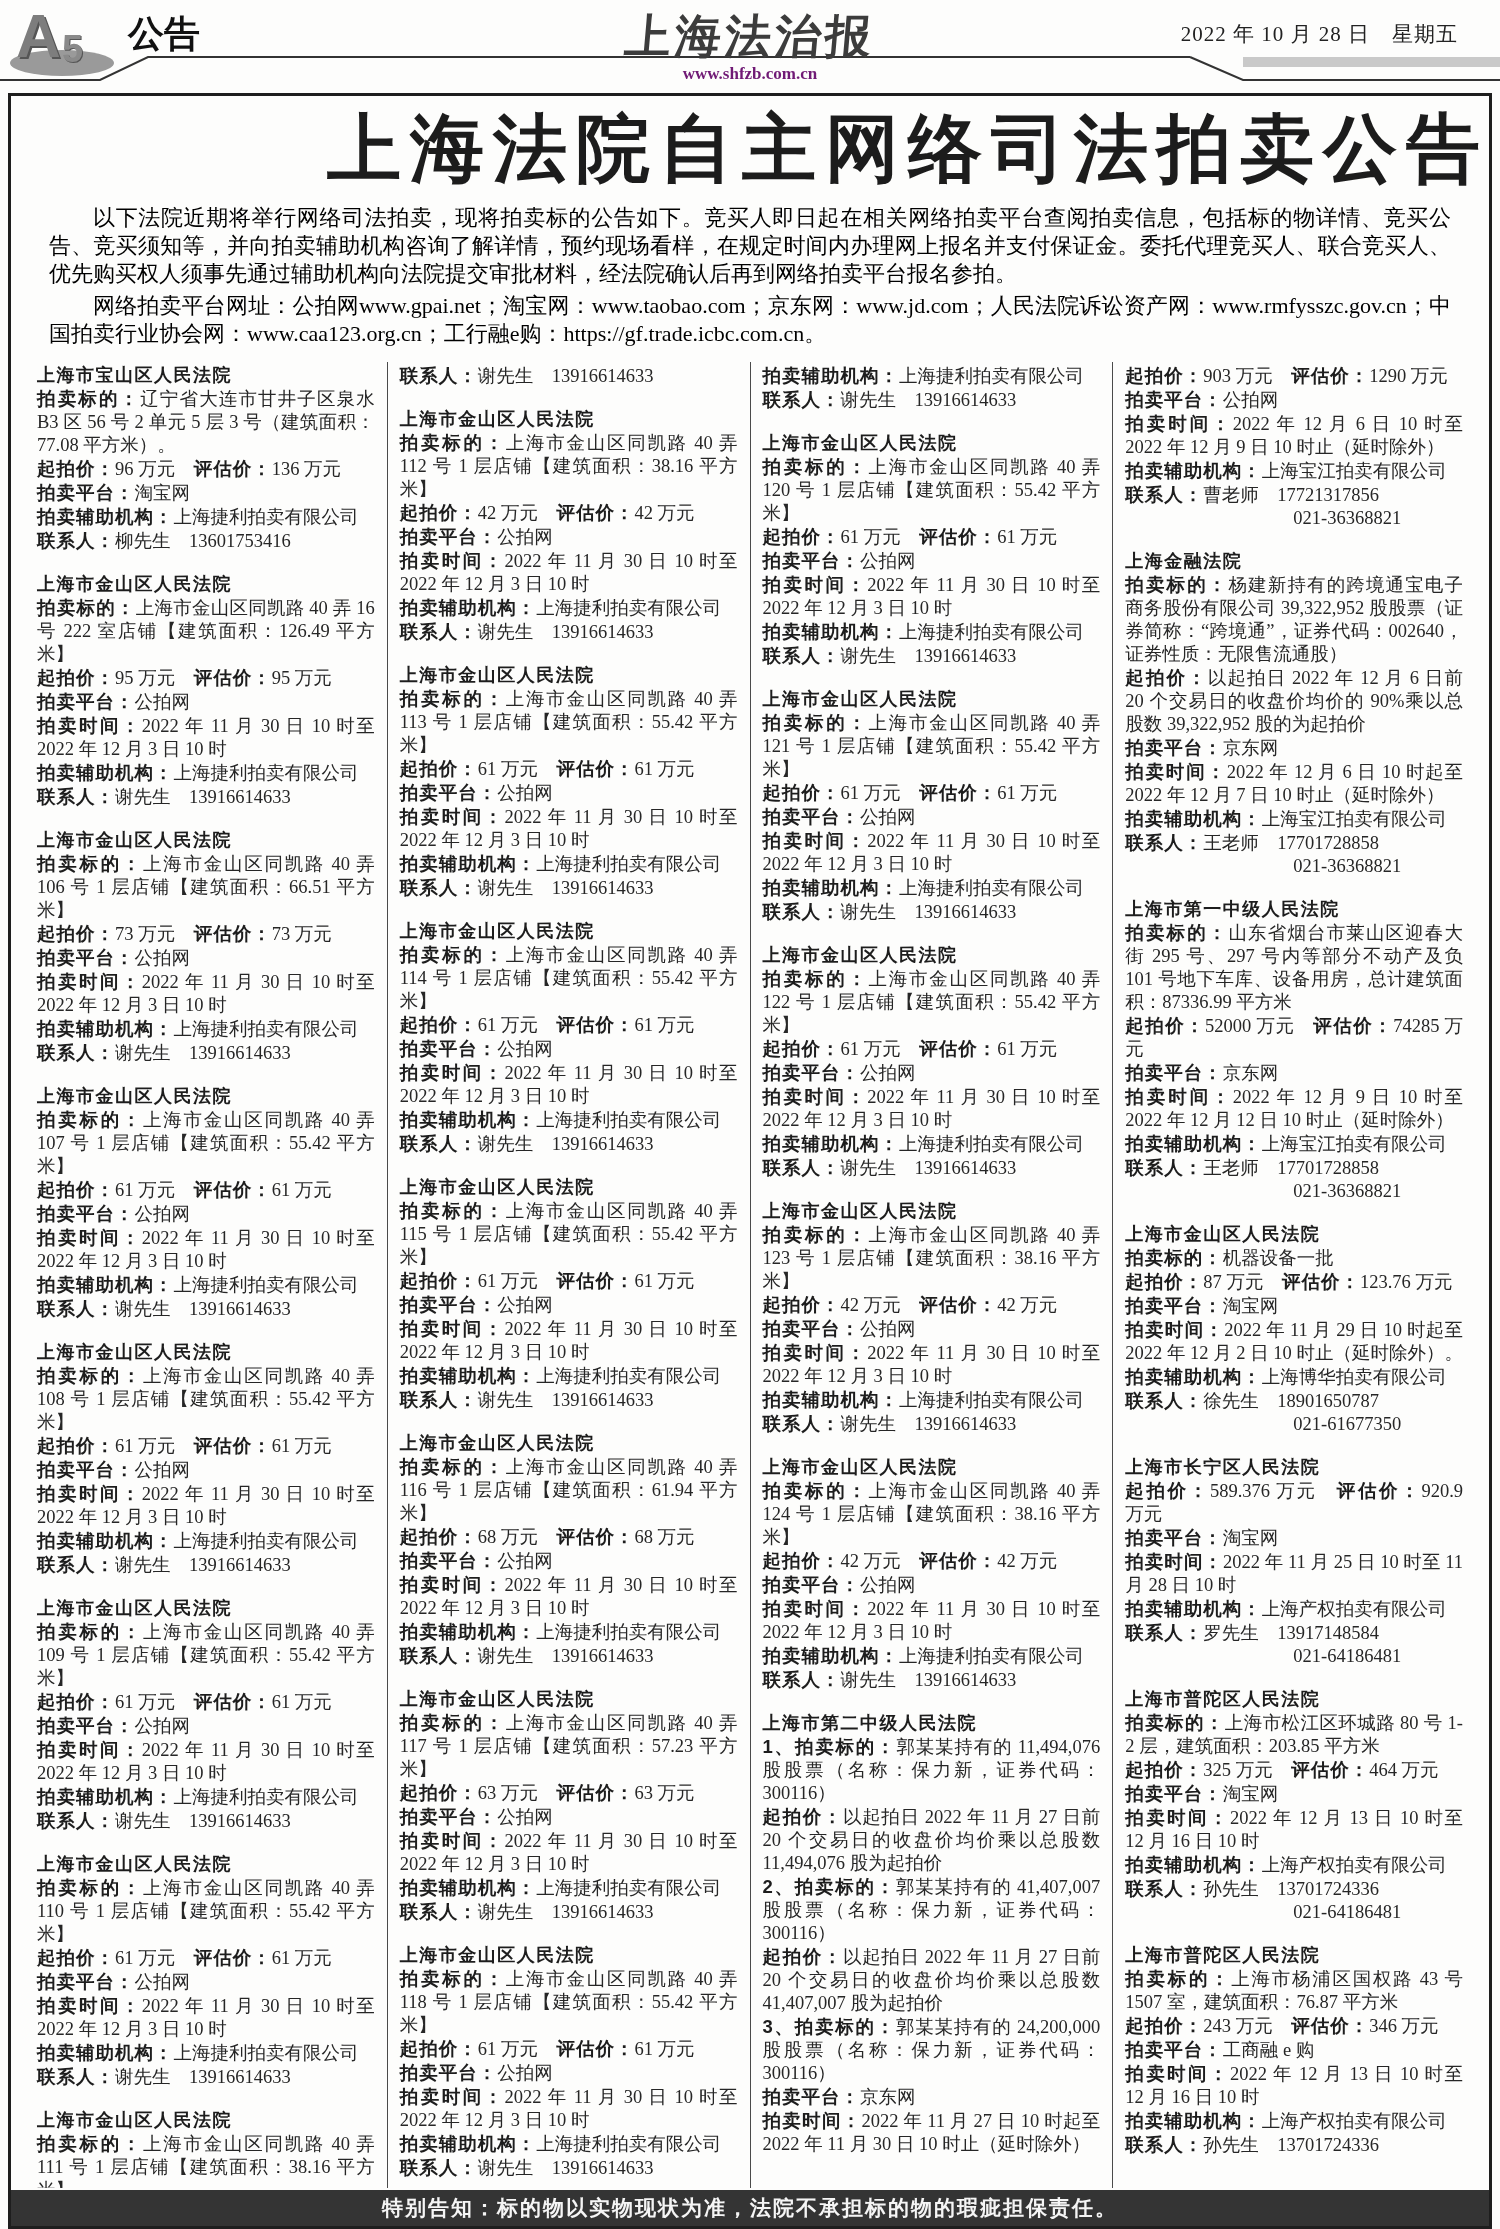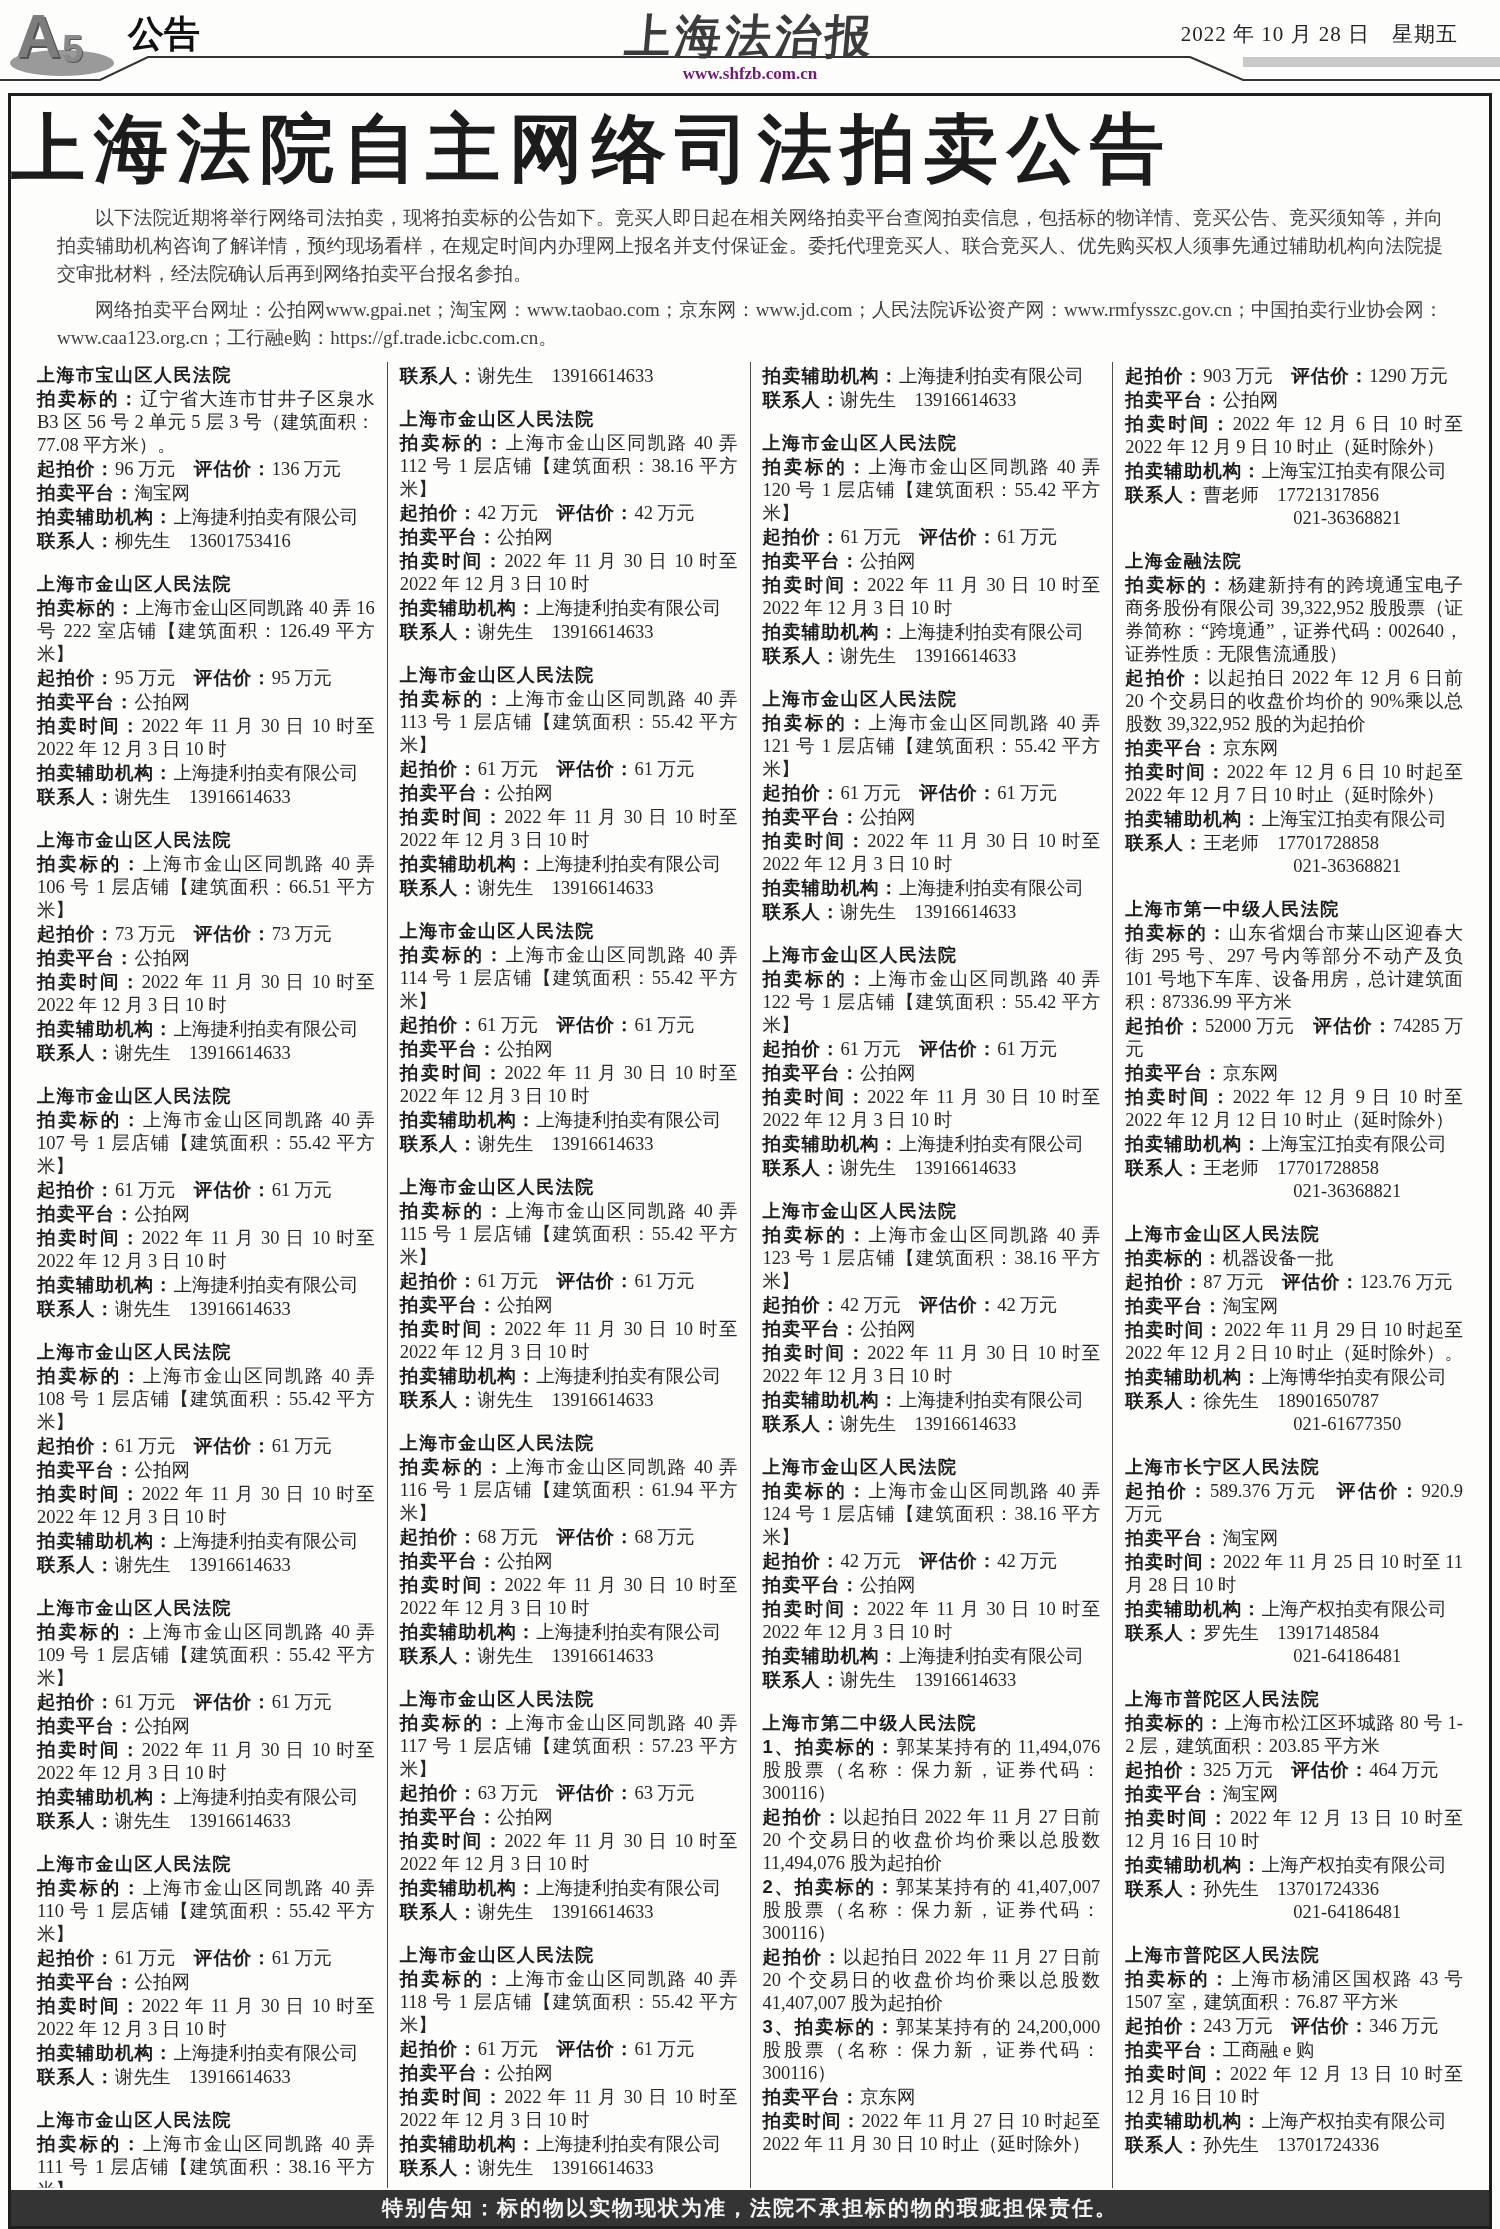--- a/index.html
+++ b/index.html
@@ -15,24 +15,24 @@
   .badge .n5{position:absolute;left:52px;top:22px;font-family:"Liberation Sans",sans-serif;font-weight:900;
             font-size:38px;color:#8a8a8a;text-shadow:1px 1px 0 #555;}
   .section-label{position:absolute;left:128px;top:10px;font-family:"Liberation Sans",sans-serif;
             font-weight:900;font-size:36px;color:#111;}
   .masthead{position:absolute;left:0;right:0;top:6px;text-align:center;font-weight:900;font-size:46px;
             color:#3c3c3c;letter-spacing:4px;transform:skewX(-5deg);}
   .site{position:absolute;left:0;right:0;top:64px;text-align:center;font-size:17px;font-weight:700;color:#701a75;}
   .dateline{position:absolute;right:42px;top:20px;font-size:21px;color:#222;letter-spacing:1px;}
   
   .main{position:absolute;left:8px;right:8px;top:93px;bottom:0;border:3px solid #1e1e1e;background:#fdfdfc;}
-  .big-title{margin:14px 12px 0 0;text-align:left;font-family:"Liberation Sans",sans-serif;font-weight:900;
+  .big-title{margin:14px 0 0 0;text-align:right;font-family:"Liberation Sans",sans-serif;font-weight:900;
              font-size:74px;letter-spacing:9px;color:#1c1c1c;line-height:1.05;}
   .intro{margin:16px 0 0 0;padding:0 38px;}
-  .intro p{margin:8px;text-indent:2em;text-align:justify;font-size:19px;line-height:28px;color:#404040;}
+  .intro p{margin:0;text-indent:2em;text-align:justify;font-size:22px;line-height:28px;color:#000000;}
   .intro p + p{margin-top:4px;}
   
   .columns{position:absolute;left:14px;right:14px;top:266px;bottom:38px;display:flex;}
   .col{flex:1 1 0;padding:2px 12px 0 12px;overflow:hidden;}
   .col + .col{border-left:1px solid #4a4a4a;}
   .block{margin:0 0 20px 0;}
   .court{margin:0;font-family:"Liberation Sans",sans-serif;font-weight:700;font-size:18px;
          letter-spacing:1.5px;color:#1d1d1d;line-height:23px;}
   .line{margin:0;font-size:18.5px;line-height:23px;text-align:justify;color:#262626;}
   .lbl{font-family:"Liberation Sans",sans-serif;font-weight:700;letter-spacing:1px;color:#1d1d1d;}

